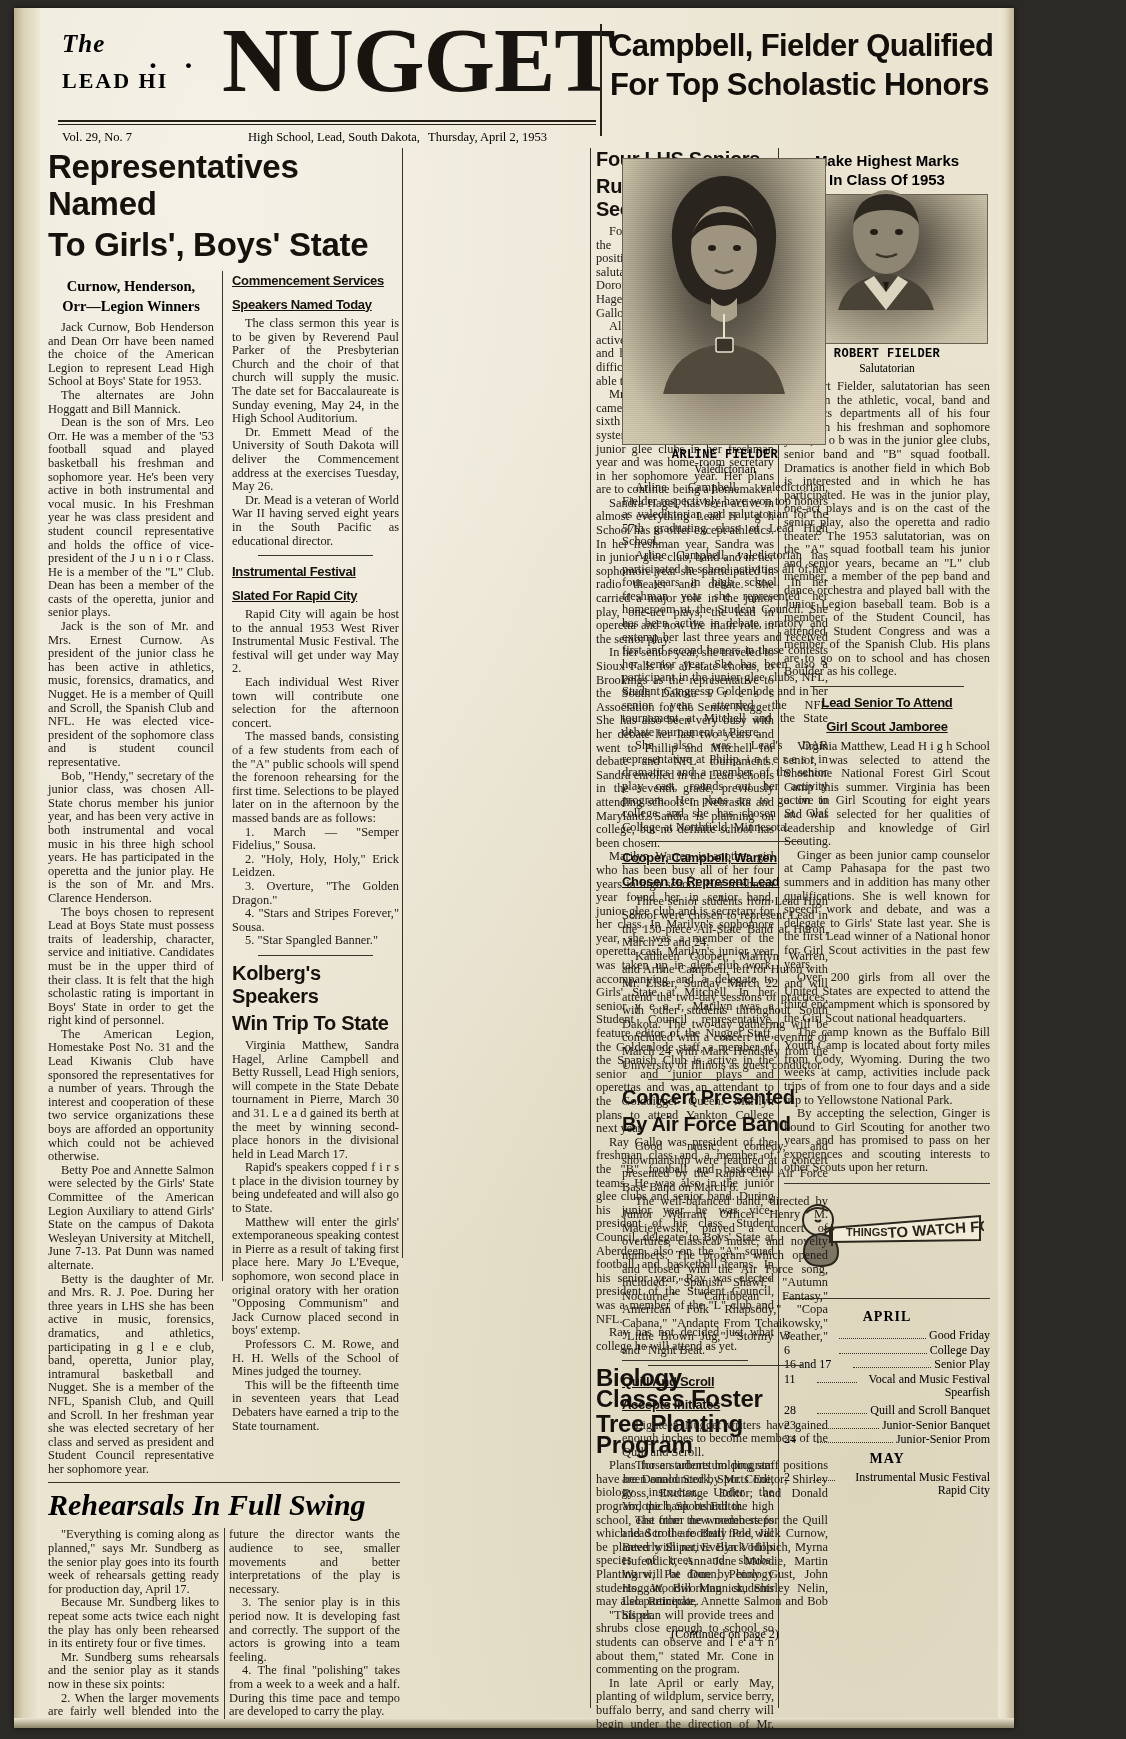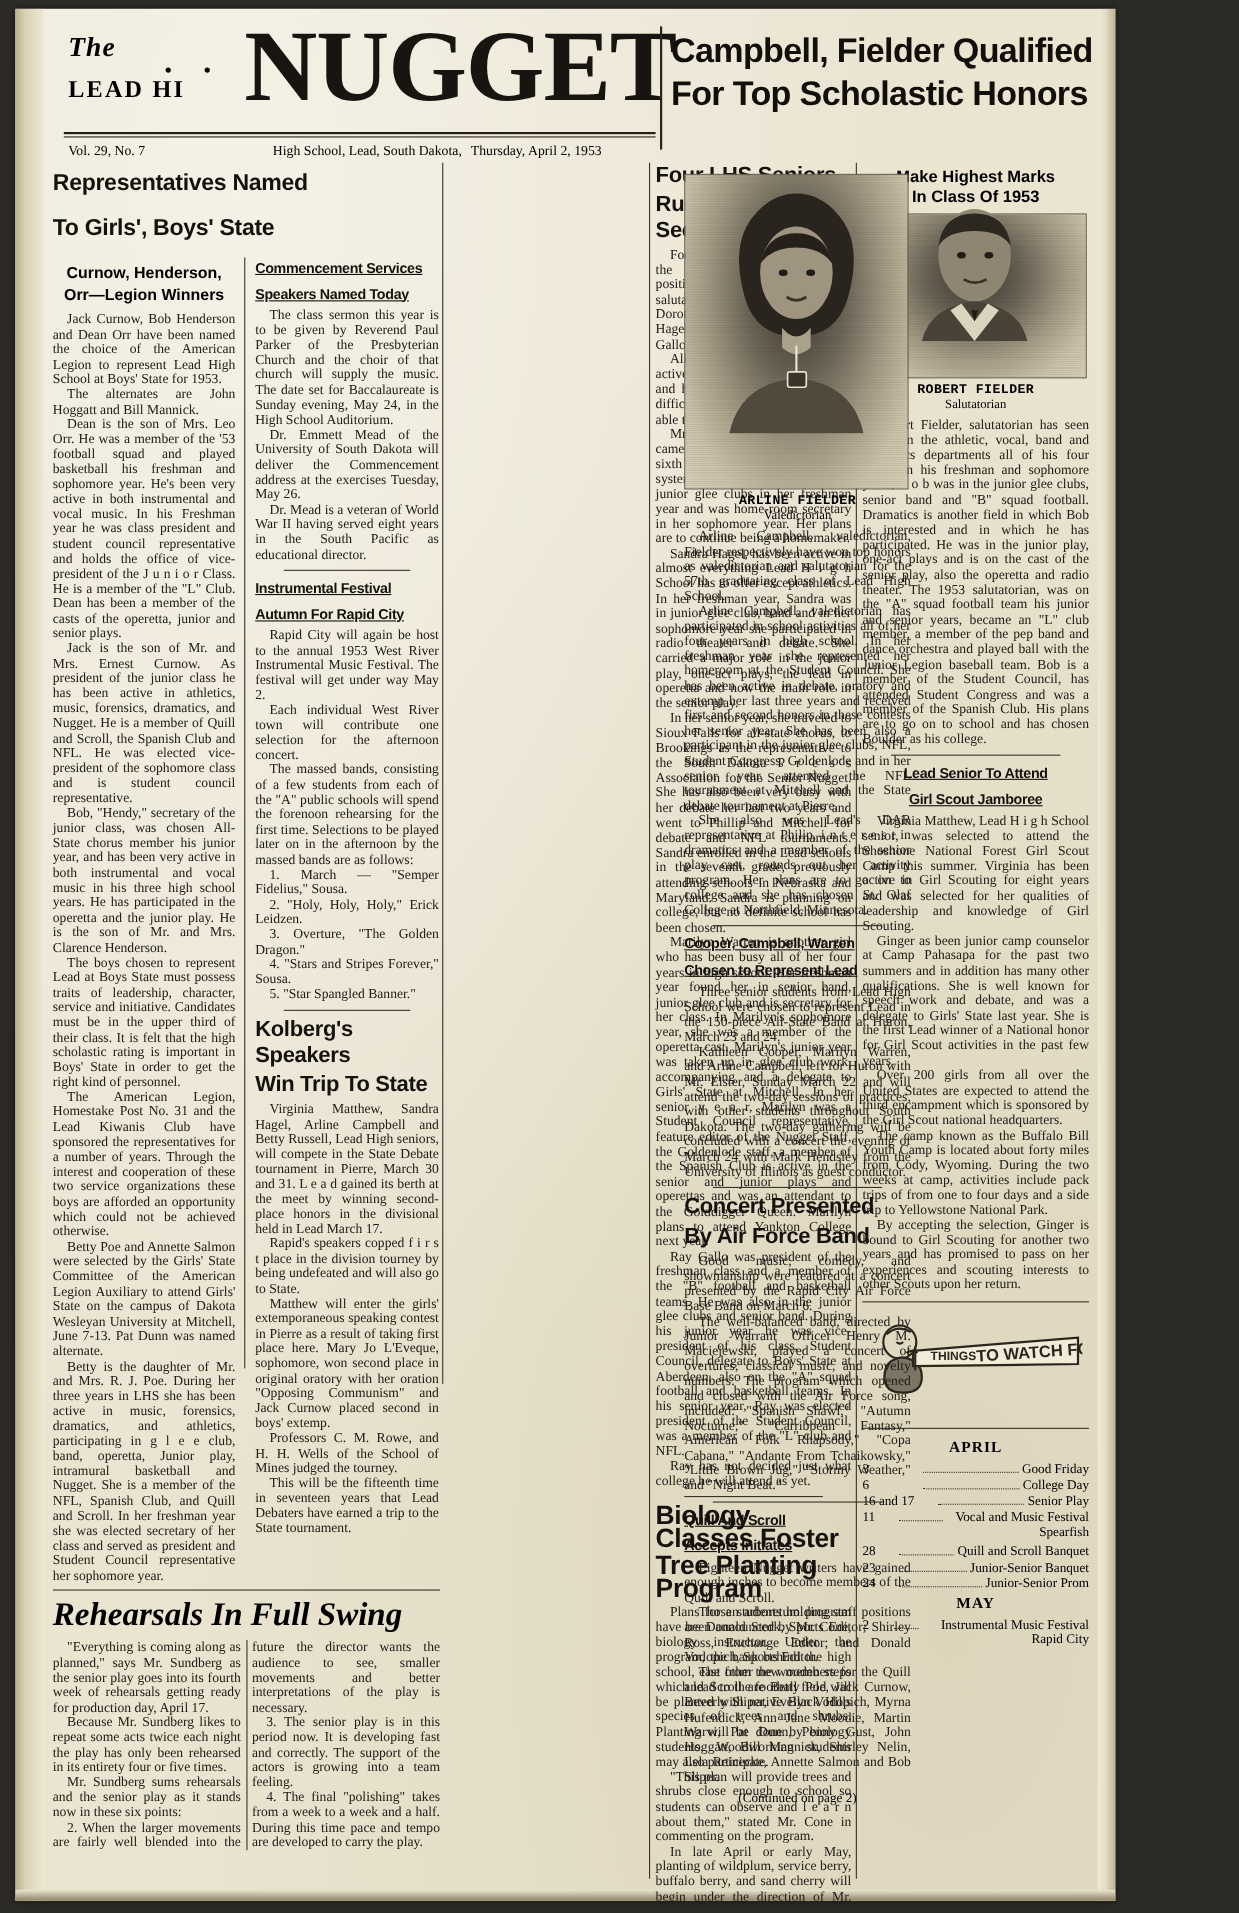--- a/index.html
+++ b/index.html
@@ -51,25 +51,25 @@
 
   
   .body{position:absolute;left:0;top:140px;width:958px;height:1560px;}
   .col{position:absolute;top:0;}
   .c1{left:8px;width:352px;}
   .c3{left:556px;width:178px;}
   .vr{position:absolute;top:0;width:1px;background:#38332a;}
 
   h2.head{font-family:"Liberation Sans",sans-serif;font-weight:bold;color:#17140f;
       margin:0 0 4px 0;letter-spacing:-.3px;}
-  .h-xl{font-size:21px;line-height:37px;}
+  .h-xl{font-size:33px;line-height:37px;}
   .h-lg{font-size:20px;line-height:23px;}
   .h-md{font-size:13px;line-height:19.5px;text-decoration:underline;}
   .h-serif{font-family:"Liberation Serif",serif;font-size:24px;line-height:21px;font-weight:bold;}
-  .deck{font-family:Liberation Sans, sans-serif;font-weight:bold;font-size:14.5px;
+  .deck{font-family:Liberation Serif, serif;font-weight:bold;font-size:14.5px;
       line-height:18px;text-align:center;margin:6px 0 6px 0;}
   .kicker{font-family:"Liberation Sans",sans-serif;font-weight:bold;font-size:15px;
       line-height:18px;text-align:center;margin:4px 0 5px 0;}
 
   p.t{margin:0;font-size:12.4px;line-height:13.6px;text-align:justify;
       text-indent:13px;font-family:"Liberation Serif",serif;color:#23201a;
       -webkit-hyphens:auto;hyphens:auto;}
   .rule{border-top:1px solid #3a352b;margin:7px 26px 6px 26px;}
 
   .twocol{column-count:2;column-gap:10px;column-rule:1px solid #3a352b;}
@@ -161,21 +161,21 @@
           <div style="width:176px;flex:none;padding-left:9px;box-sizing:border-box;">
             <h2 class="head h-md">Commencement Services</h2>
             <h2 class="head h-md" style="margin-bottom:3px;">Speakers Named Today</h2>
             <p class="t">The class sermon this year is to be given by Reverend Paul Parker of the Presbyterian Church and the choir of that church will supply the music. The date set for Baccalaureate is Sunday evening, May 24, in the High School Auditorium.</p>
             <p class="t">Dr. Emmett Mead of the University of South Dakota will deliver the Commencement address at the exercises Tuesday, May 26.</p>
             <p class="t">Dr. Mead is a veteran of World War II having served eight years in the South Pacific as educational director.</p>
 
             <div class="rule"></div>
 
             <h2 class="head h-md">Instrumental Festival</h2>
-            <h2 class="head h-md" style="margin-bottom:3px;">Autumn For Rapid City</h2>
+            <h2 class="head h-md" style="margin-bottom:3px;">Slated For Rapid City</h2>
             <p class="t">Rapid City will again be host to the annual 1953 West River Instrumental Music Festival. The festival will get under way May 2.</p>
             <p class="t">Each individual West River town will contribute one selection for the afternoon concert.</p>
             <p class="t">The massed bands, consisting of a few students from each of the "A" public schools will spend the forenoon rehearsing for the first time. Selections to be played later on in the afternoon by the massed bands are as follows:</p>
             <p class="t">1. March — "Semper Fidelius," Sousa.</p>
             <p class="t">2. "Holy, Holy, Holy," Erick Leidzen.</p>
             <p class="t">3. Overture, "The Golden Dragon."</p>
             <p class="t">4. "Stars and Stripes Forever," Sousa.</p>
             <p class="t">5. "Star Spangled Banner."</p>
 
             <div class="rule"></div>

